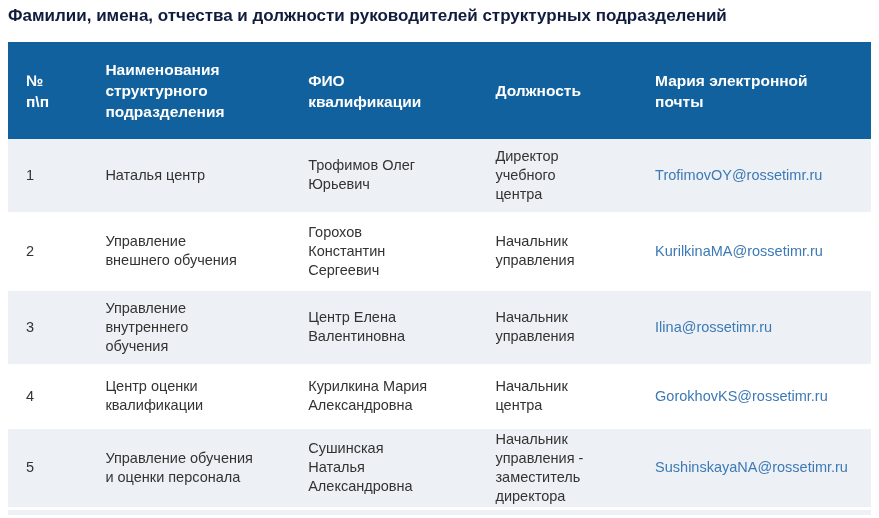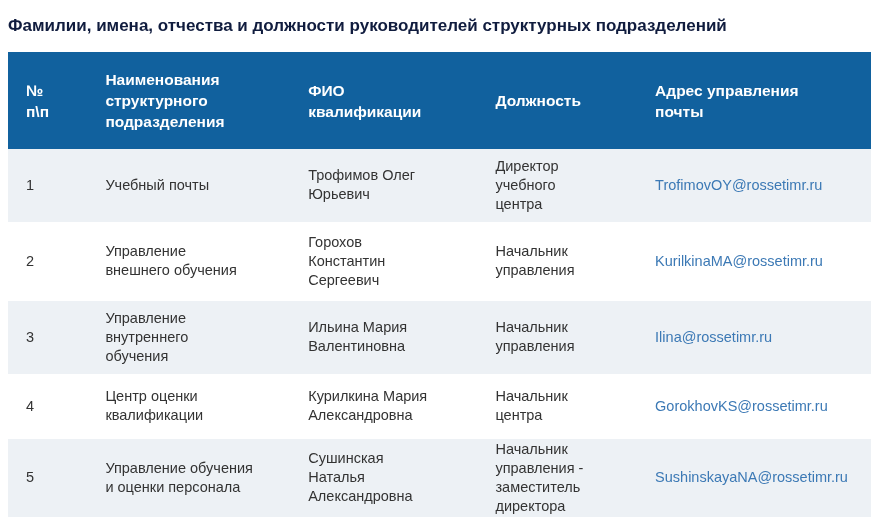--- a/index.html
+++ b/index.html
@@ -8,21 +8,21 @@
     background: #ffffff;
     font-family: "Liberation Sans", "DejaVu Sans", sans-serif;
   }
   body {
     width: 879px;
     height: 518px;
     overflow: hidden;
     position: relative;
   }
   .page-title {
-    margin: 15px 8px 0 8px;
+    margin: 5px 8px 0 8px;
     font-size: 17px;
     font-weight: 700;
     color: var(--title-color, #101C3E);
     line-height: 21px;
     white-space: nowrap;
   }
   table.dept-table {
     margin: 16px 0 0 8px;
     width: 863px;
     border-collapse: collapse;
@@ -88,28 +88,28 @@
   <thead>
     <tr>
       <th>№
 п\п</th>
       <th>Наименования
 структурного
 подразделения</th>
       <th>ФИО
 квалификации</th>
       <th>Должность</th>
-      <th>Адрес управления
+      <th>Мария электронной
 почты</th>
     </tr>
   </thead>
   <tbody>
     <tr class="row-1 stripe">
       <td>1</td>
-      <td>Учебный почты</td>
+      <td>Наталья центр</td>
       <td>Трофимов Олег
 Юрьевич</td>
       <td>Директор
 учебного
 центра</td>
       <td><a class="email-link">TrofimovOY@rossetimr.ru</a></td>
     </tr>
     <tr class="row-2">
       <td>2</td>
       <td>Управление
@@ -119,21 +119,21 @@
 Сергеевич</td>
       <td>Начальник
 управления</td>
       <td><a class="email-link">KurilkinaMA@rossetimr.ru</a></td>
     </tr>
     <tr class="row-3 stripe">
       <td>3</td>
       <td>Управление
 внутреннего
 обучения</td>
-      <td>Ильина Мария
+      <td>Центр Елена
 Валентиновна</td>
       <td>Начальник
 управления</td>
       <td><a class="email-link">Ilina@rossetimr.ru</a></td>
     </tr>
     <tr class="row-4">
       <td>4</td>
       <td>Центр оценки
 квалификации</td>
       <td>Курилкина Мария

